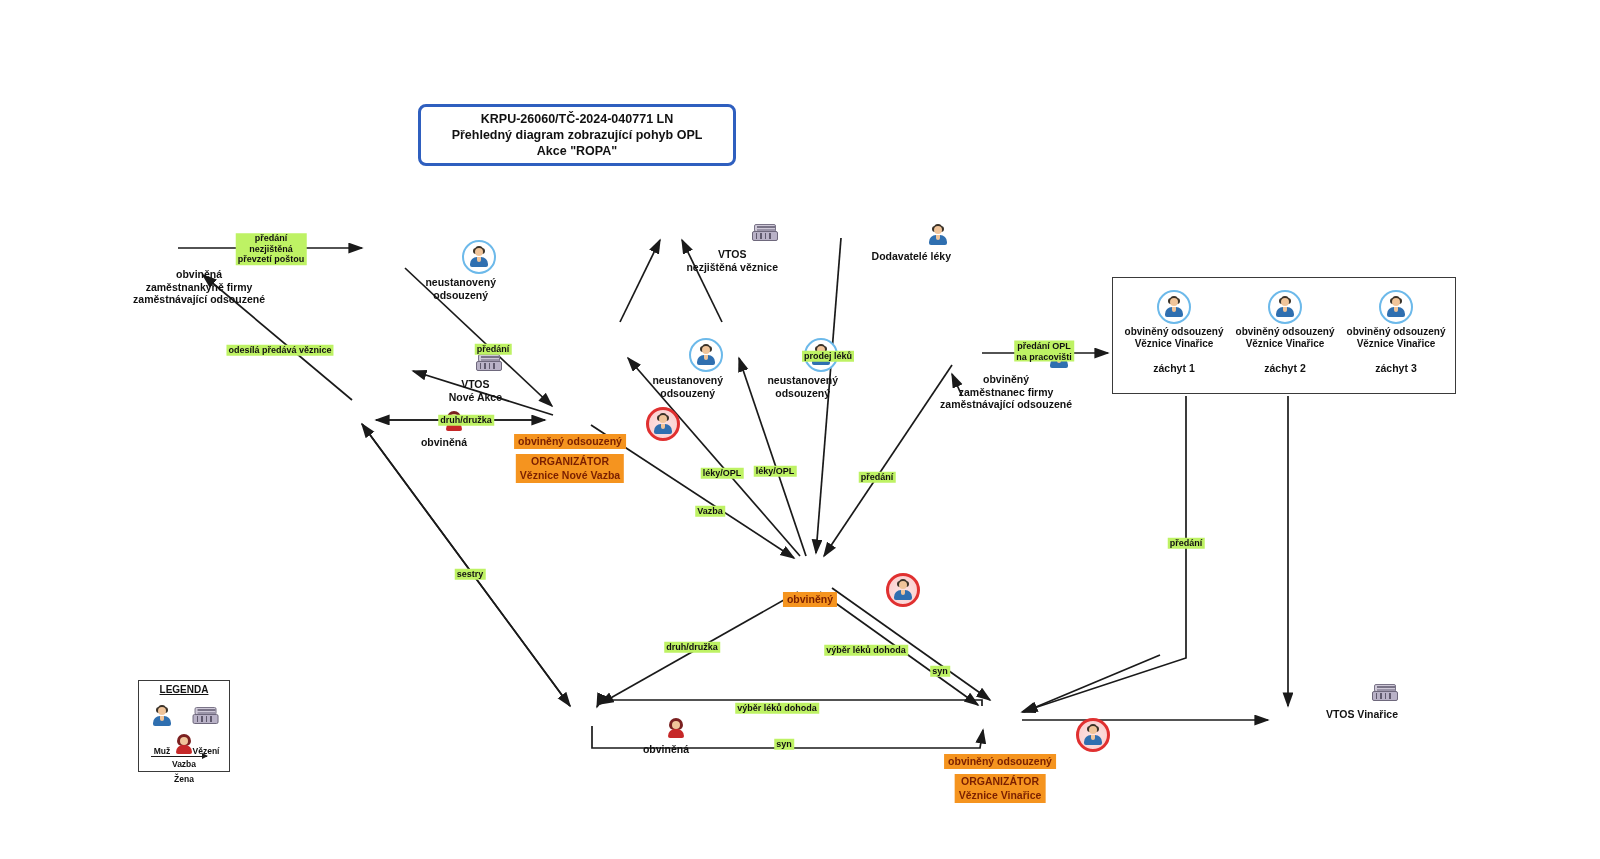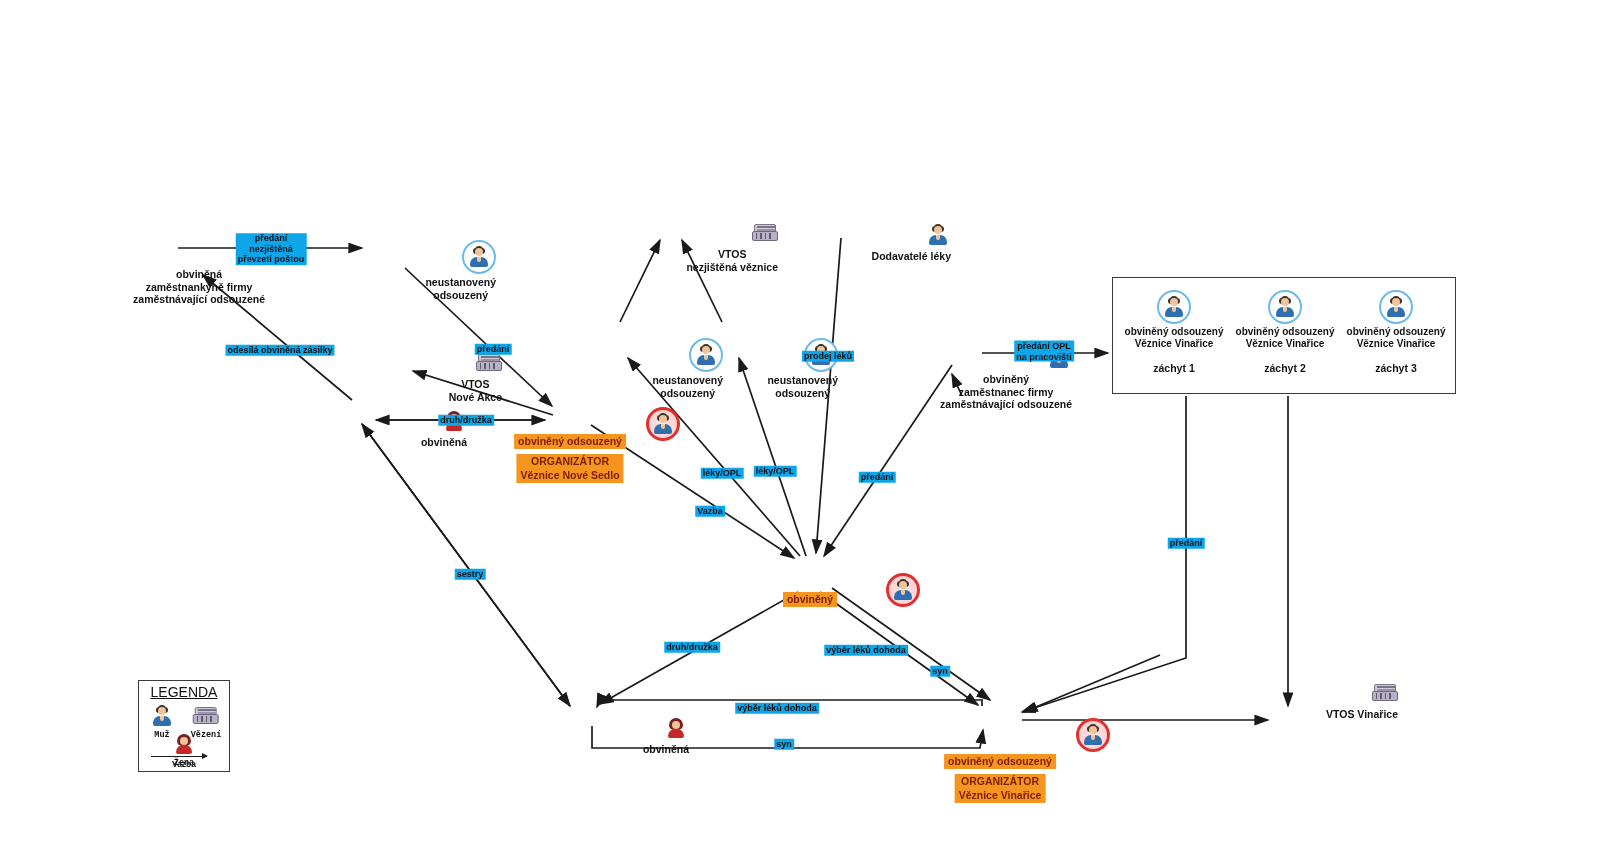--- a/index.html
+++ b/index.html
@@ -163,21 +163,21 @@
   .hl.two { line-height: 13.5px; }
 
   
   .elabel {
     position: absolute;
     transform: translate(-50%, -50%);
     font-size: 9px;
     font-weight: bold;
     line-height: 10.5px;
     color: #111;
-    background: #0ea5e9;
+    background: #bef264;
     padding: 0 2px;
     white-space: nowrap;
     text-align: center;
   }
 
   
   .group-box {
     position: absolute;
     left: 1112px;
     top: 277px;
@@ -209,25 +209,25 @@
     left: 138px;
     top: 680px;
     width: 92px;
     height: 92px;
     border: 1.5px solid #3a3a3a;
     background: #ffffff;
     box-sizing: border-box;
   }
   .legend-title {
     position: absolute; left: 0; right: 0; top: 3px;
-    text-align: center; font-size: 14px; font-weight: normal;
+    text-align: center; font-size: 10px; font-weight: bold;
     text-decoration: underline; color: #111;
   }
   .leg-item { position: absolute; display: flex; flex-direction: column; align-items: center; transform: translateX(-50%); }
-  .leg-item .lcap { font-size: 8.5px; font-weight: bold; color: #111; margin-top: 1px; font-family: Liberation Mono, monospace; }
+  .leg-item .lcap { font-size: 8.5px; font-weight: bold; color: #111; margin-top: 17px; }
   .leg-arrow { position: absolute; left: 12px; bottom: 14px; width: 56px; height: 1px; background: #1a1a1a; }
   .leg-arrow::after {
     content: ""; position: absolute; right: -1px; top: -3px;
     border-left: 6px solid #1a1a1a; border-top: 3.5px solid transparent; border-bottom: 3.5px solid transparent;
   }
   .leg-vazba { position: absolute; left: 0; right: 0; bottom: 2px; text-align: center; font-size: 8.5px; font-weight: bold; color: #111; }
 </style>
 </head>
 <body>
 
@@ -289,20 +289,25 @@
       <line x1="1288" y1="396" x2="1288" y2="706" marker-end="url(#ah)"></line>
 
       <path d="M 1186 396 L 1186 658 L 1022 712" marker-end="url(#ah)"></path>
 
       <line x1="1022" y1="720" x2="1268" y2="720" marker-end="url(#ah)"></line>
 
       <line x1="1160" y1="655" x2="1024" y2="712" marker-end="url(#ah)"></line>
     </g>
   </svg>
 
+  <div class="title-box">
+    <div class="title-line">KRPU-26060/TČ-2024-040771 LN</div>
+    <div class="title-line">Přehledný diagram zobrazující pohyb OPL</div>
+    <div class="title-line">Akce "ROPA"</div>
+  </div>
 
   <div class="group-box"></div>
   <div id="zachyt-layer">
       <div class="zachyt-node" style="left: 1174px; top: 290px;">
         <div class="ring">
           <div class="person-m">
             <div class="hair"></div>
             <div class="head"></div>
             <div class="body"></div>
             <div class="collar"></div>
@@ -526,38 +531,38 @@
     </div>
   <div id="hl-layer">
       <div class="hl" style="left: 810px; top: 592px;">
         <div>obviněný</div>
       </div>
       <div class="hl" style="left: 570px; top: 434px;">
         <div>obviněný odsouzený</div>
       </div>
       <div class="hl two" style="left: 570px; top: 454px;">
         <div>ORGANIZÁTOR</div>
-        <div>Věznice Nové Sedlo</div>
+        <div>Věznice Nové Vazba</div>
       </div>
       <div class="hl" style="left: 1000px; top: 754px;">
         <div>obviněný odsouzený</div>
       </div>
       <div class="hl two" style="left: 1000px; top: 774px;">
         <div>ORGANIZÁTOR</div>
         <div>Věznice Vinařice</div>
       </div>
     </div>
   <div id="label-layer">
       <div class="elabel" style="left: 271px; top: 249px;">
         <div>předání</div>
         <div>nezjištěná</div>
         <div>převzetí poštou</div>
       </div>
       <div class="elabel" style="left: 280px; top: 350px;">
-        <div>odesílá obviněná zásilky</div>
+        <div>odesílá předává věznice</div>
       </div>
       <div class="elabel" style="left: 493px; top: 349px;">
         <div>předání</div>
       </div>
       <div class="elabel" style="left: 466px; top: 420px;">
         <div>druh/družka</div>
       </div>
       <div class="elabel" style="left: 470px; top: 574px;">
         <div>sestry</div>
       </div>

